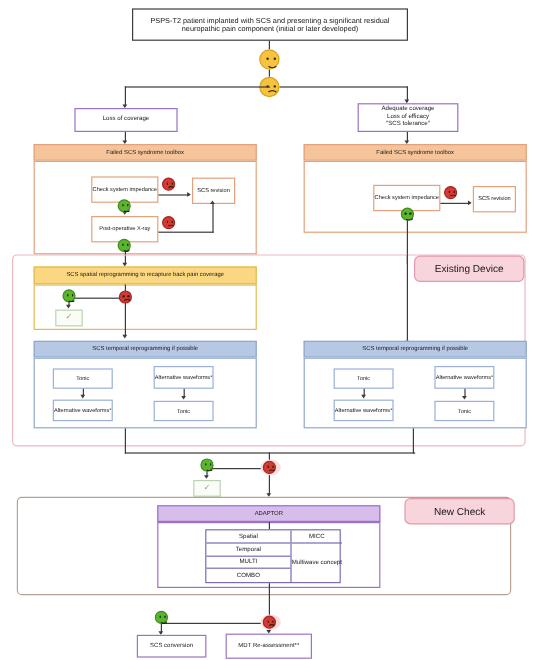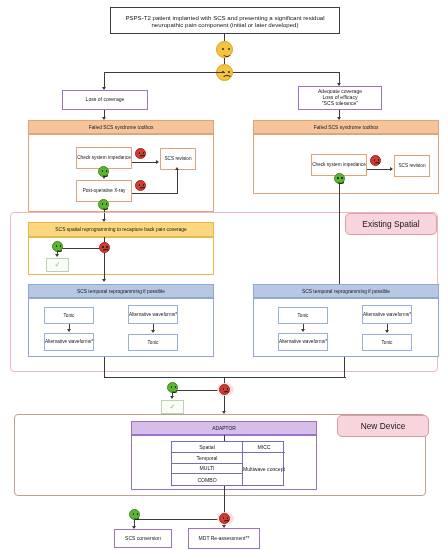--- a/index.html
+++ b/index.html
@@ -198,21 +198,21 @@
     <div class="mouth-sad" style="left:2.8px;top:6.3px;width:5.4px;height:2.3px;"></div>
   </div>
   <div class="face f-green" style="left:333.5px;top:173px;width:11px;height:11px;">
     <div class="eye" style="left:2.8px;top:3.4px;width:1.4px;height:1.4px;"></div>
     <div class="eye" style="left:6.8px;top:3.4px;width:1.4px;height:1.4px;"></div>
     <div class="mouth" style="left:2.8px;top:5.6px;width:5.4px;height:2.6px;"></div>
   </div>
 
   <div class="group g-existing" style="left:10px;top:212px;width:428px;height:160px;"></div>
   <div class="glabel" style="left:345px;top:213px;width:92px;height:22px;">
-    <span>Existing Spatial</span>
+    <span>Existing Device</span>
   </div>
 
   <div class="ln lnv" style="left:338.5px;top:212px;width:1.1px;height:75px;"></div>
 
   <div class="hdr hdr-yellow" style="left:28px;top:222px;width:186px;height:15px;">
     <span>SCS spatial reprogramming to recapture back pain coverage</span>
   </div>
   <div class="panel p-yellow" style="left:28px;top:237px;width:186px;height:38px;"></div>
 
   <div class="ln lnv" style="left:103.5px;top:237px;width:1.1px;height:43px;"></div>
@@ -301,21 +301,21 @@
   <div class="halo" style="left:217px;top:383px;width:17px;height:13px;"></div>
   <div class="face f-red" style="left:219px;top:384px;width:11px;height:11px;">
     <div class="eye" style="left:2.8px;top:3.4px;width:1.4px;height:1.4px;"></div>
     <div class="eye" style="left:6.8px;top:3.4px;width:1.4px;height:1.4px;"></div>
     <div class="mouth-sad" style="left:2.8px;top:6.3px;width:5.4px;height:2.3px;"></div>
   </div>
   <div class="arw arw-d" style="left:222px;top:411px;"></div>
 
   <div class="group g-new" style="left:14px;top:414px;width:412px;height:82px;"></div>
   <div class="glabel" style="left:337px;top:415px;width:92px;height:22px;">
-    <span>New Device</span>
+    <span>New Check</span>
   </div>
 
   <div class="hdr hdr-violet" style="left:131px;top:421px;width:186px;height:14px;">
     <span>ADAPTOR</span>
   </div>
   <div class="panel p-violet" style="left:131px;top:435px;width:186px;height:55px;"></div>
 
   <div class="tbl" style="left:171px;top:441px;width:113px;height:45px;">
     <div class="tbl-left" style="width:70px;">
       <div class="tcell" style="height:11.25px;">Spatial</div>

